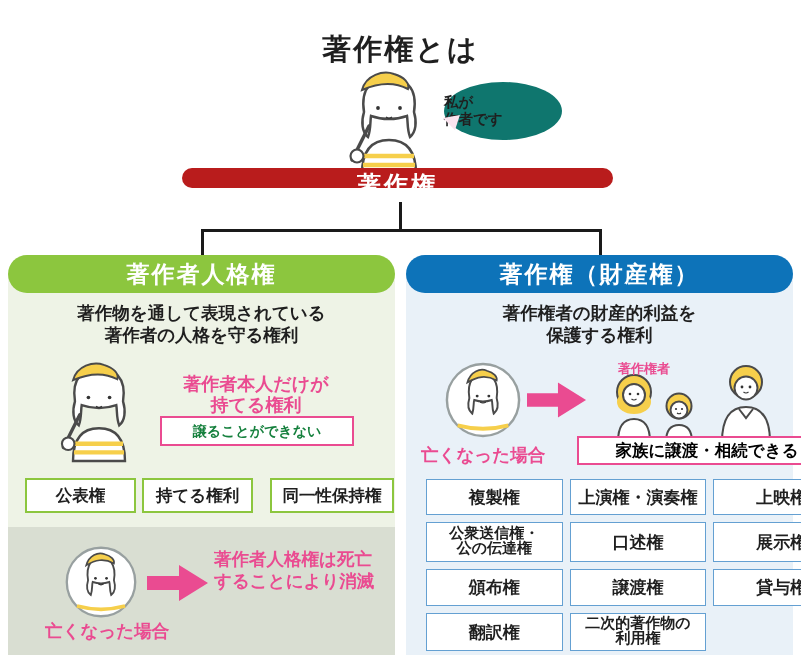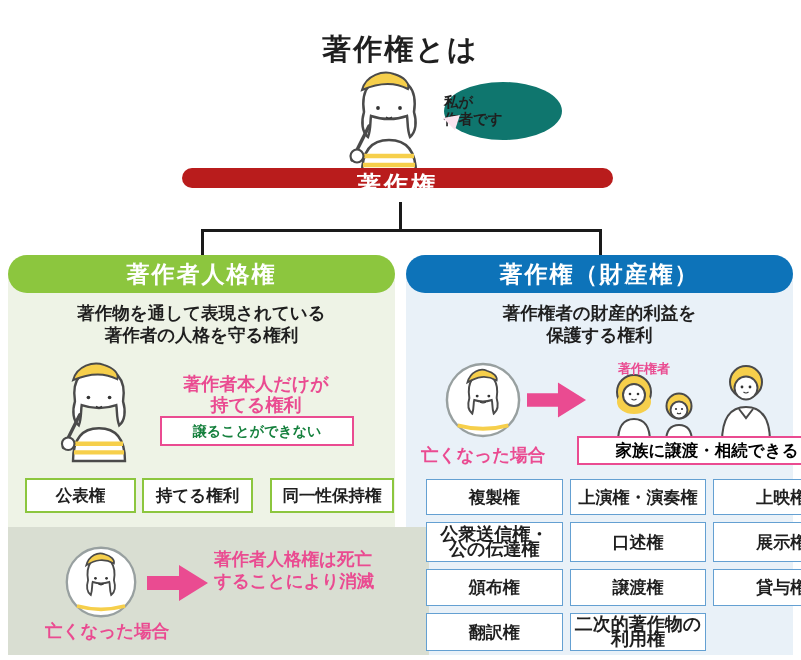--- a/index.html
+++ b/index.html
@@ -33,38 +33,38 @@
 
   .l-author{position:absolute;left:40px;top:99px;width:102px;height:114px;z-index:1;}
   .l-note{position:absolute;left:140px;top:119px;width:216px;text-align:center;color:#ea4b91;
           font-size:18px;line-height:21px;z-index:1;}
   .l-badge{position:absolute;left:152px;top:161px;width:190px;height:26px;background:#fff;border:2px solid #ea4b91;
           color:#15803d;font-size:14px;text-align:center;line-height:26px;z-index:1;}
   .l-rights{position:absolute;left:17px;top:223px;width:369px;display:flex;gap:6px;z-index:1;border-radius:16px;}
   .l-rights .r-box{flex:1;height:31px;background:#fff;border:2px solid #8cc63e;font-size:16.5px;
           text-align:center;line-height:31px;}
   .l-rights .r-box:last-child{flex:1.12;margin-left:11px;}
-  .l-gray{position:absolute;left:0;top:272px;width:100%;height:128px;background:#d9ded2;z-index:1;padding-left:34px;}
+  .l-gray{position:absolute;left:0;top:272px;width:100%;height:128px;background:#d9ded2;z-index:1;}
   .l-gray .avatar{position:absolute;left:56px;top:18px;width:74px;height:74px;}
   .l-gray .arrow{position:absolute;left:139px;top:37px;width:62px;height:38px;}
   .l-result{position:absolute;left:206px;top:21px;color:#ea4b91;font-size:17.5px;line-height:22px;}
   .l-caption{position:absolute;left:37px;top:92px;color:#ea4b91;font-size:17.5px;}
 
   .r-avatar{position:absolute;left:38px;top:106px;width:78px;height:78px;z-index:1;}
   .r-arrow{position:absolute;left:121px;top:126px;width:60px;height:38px;z-index:1;}
   .r-holder{position:absolute;left:212px;top:105px;color:#ea4b91;font-size:13px;z-index:2;text-align:right;}
   .r-family{position:absolute;left:200px;top:107px;width:186px;height:80px;z-index:1;}
   .r-caption{position:absolute;left:15px;top:188px;color:#ea4b91;font-size:17.5px;z-index:1;}
   .r-badge{position:absolute;left:171px;top:181px;width:208px;height:25px;background:#fff;border:2px solid #ea4b91;
           color:#000000;font-size:16.5px;text-align:center;line-height:25px;z-index:2;padding-left:24px;}
   .r-grid{position:absolute;left:20px;top:224px;width:424px;display:grid;
           grid-template-columns:1fr 1fr 1fr;grid-template-rows:36px 40px 37px 38px;gap:7px;z-index:1;}
   .r-grid .g-box{background:#fff;border:1.5px solid #64a0d2;display:flex;align-items:center;justify-content:center;
           font-size:17px;text-align:center;white-space:pre-line;}
-  .r-grid .g-box.small{font-size:18px;line-height:15px;}
+  .r-grid .g-box.small{font-size:15px;line-height:15px;font-family:Liberation Mono, monospace;}
 </style>
 </head>
 <body>
 
 <div class="canvas">
 
   <div class="title">著作権とは</div>
 
   <div class="author-top">
     <svg viewBox="0 0 106 104" width="106" height="104">

